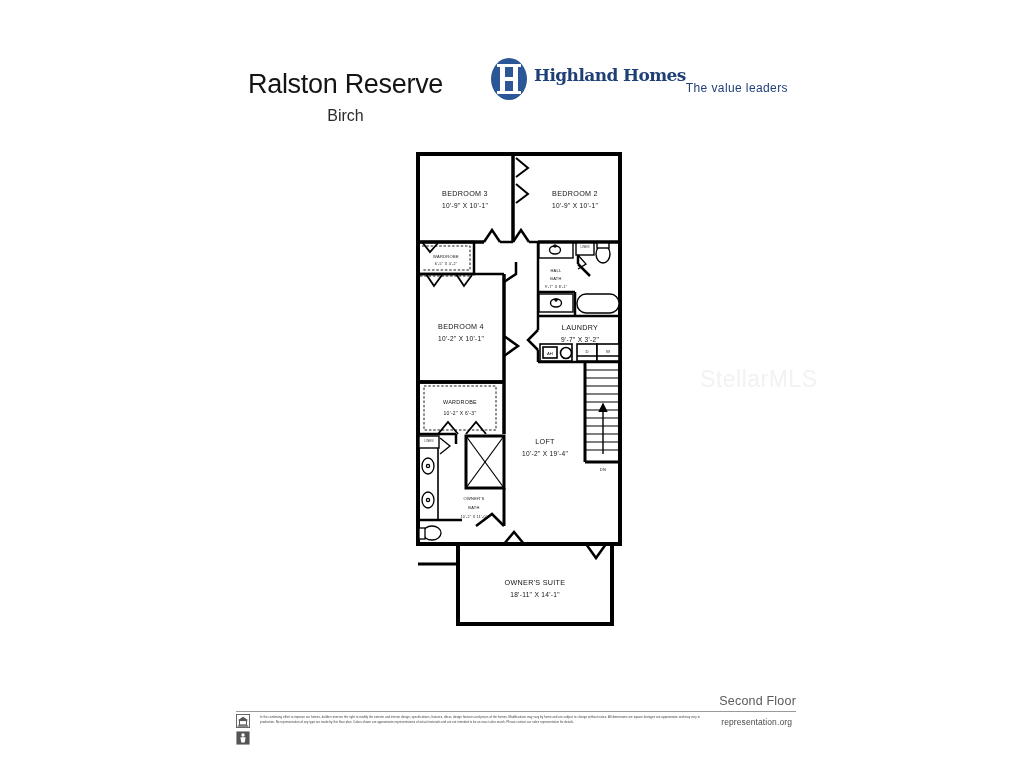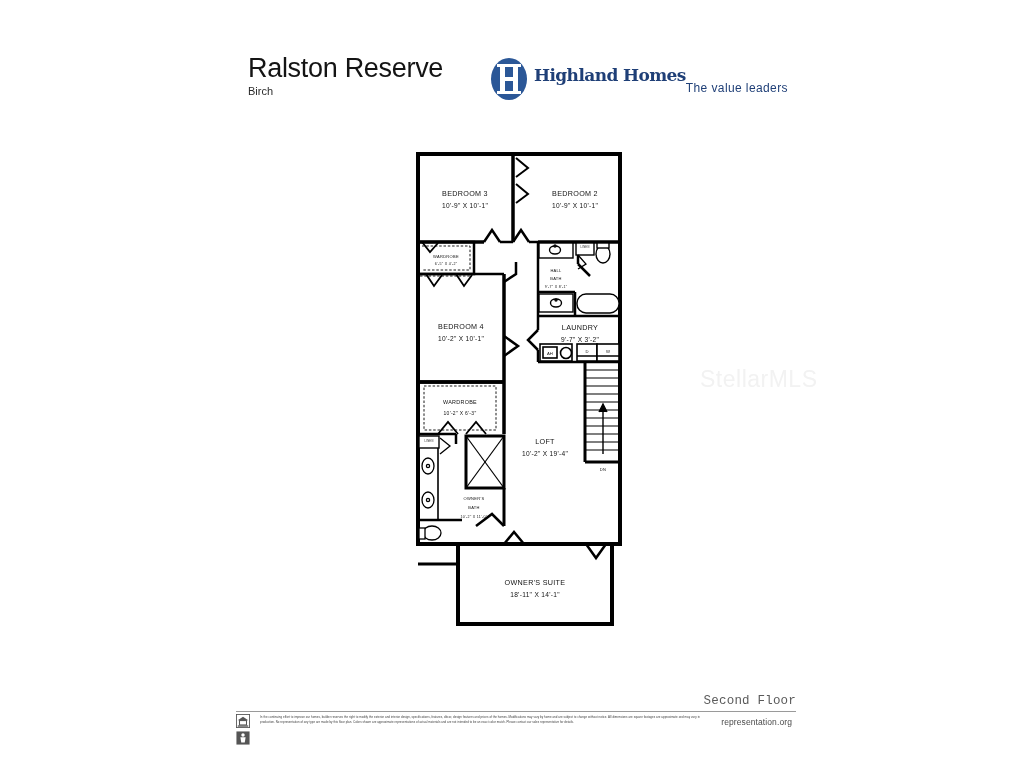--- a/index.html
+++ b/index.html
@@ -17,33 +17,35 @@
   }
 
   
   #header {
     position: absolute;
     left: 248px;
     top: 52px;
     width: 540px;
     height: 62px;
   }
-  #title-block { position: absolute; left: 0; top: 0; }
+  #title-block { position: absolute; left: 0; top: 16px; }
   #plan-title {
     font-size: 27px;
     font-weight: 400;
     letter-spacing: -0.3px;
     color: #141414;
     line-height: 32px;
     white-space: nowrap;
   }
   #plan-subtitle {
-    font-size: 11px;
+    font-size: 16px;
     color: #2a2a2a;
+    margin-top: 9px;
     line-height: 14px;
+    text-align: center;
   }
 
   
   #logo-block {
     position: absolute;
     right: 0;
     top: 6px;
     display: flex;
     align-items: center;
     gap: 7px;
@@ -133,21 +135,20 @@
     left: 0; top: 13px;
     width: 560px; height: 1px;
     background: #9a9a9a;
   }
   #second-floor {
     position: absolute;
     right: 0; top: -4px;
     font-size: 12.5px;
     color: #5a5a5a;
     letter-spacing: 0.2px;
-    font-family: Liberation Mono, monospace;
   }
   #footer-url {
     position: absolute;
     right: 4px; top: 19px;
     font-size: 8.5px;
     color: #4a4a4a;
     letter-spacing: 0.1px;
   }
   #footer-icons {
     position: absolute;

